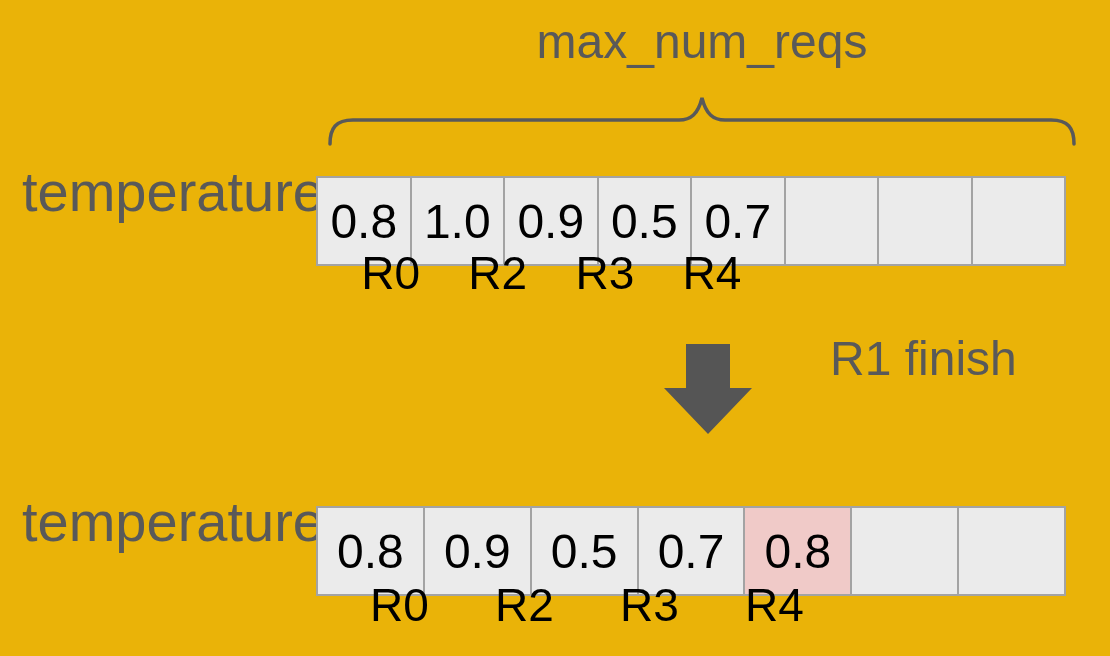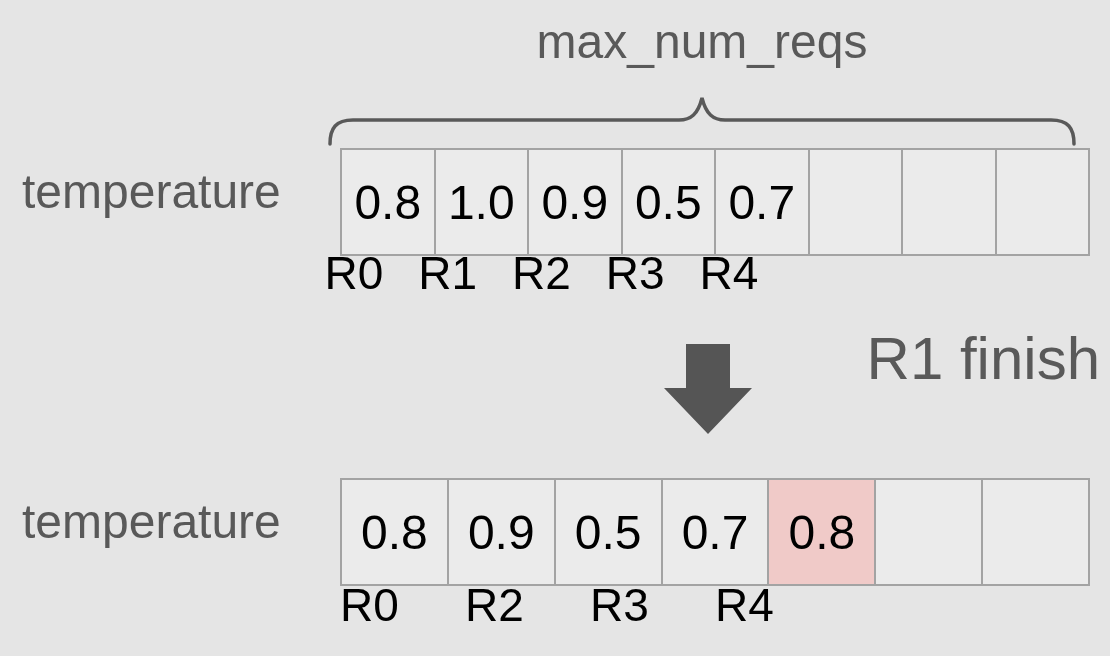--- a/index.html
+++ b/index.html
@@ -3,21 +3,21 @@
 <meta charset="utf-8">
 <style>
   * { margin: 0; padding: 0; box-sizing: border-box; }
   html, body { background: #ffffff; }
   body { font-family: "Liberation Sans", sans-serif; }
 
   .canvas {
     position: relative;
     width: 1110px;
     height: 656px;
-    background: #e5e5e5;
+    background: #eab308;
     overflow: hidden;
   }
 
   .title {
     position: absolute;
     left: 327px; top: 14px; width: 750px;
     text-align: center;
     font-size: 48px;
     line-height: 56px;
     color: var(--muted-text, #595959);
@@ -27,32 +27,33 @@
   .brace path {
     stroke: var(--muted-text, #595959);
     stroke-width: 3.5;
     fill: none;
     stroke-linecap: round;
   }
 
   .row-label {
     position: absolute;
     left: 22px;
-    font-size: 48px;
+    font-size: 56px;
     line-height: 56px;
     color: var(--muted-text, #595959);
   }
   .row-label.before { top: 164px; }
   .row-label.after  { top: 494px; }
 
   .cells {
     position: absolute;
-    left: 340px; width: 750px; height: 108px;
+    left: 316px; width: 750px; height: 90px;
     display: flex;
     border: 2px solid var(--cell-border, #a3a3a3);
+    margin-top: 28px;
   }
   .cells.before { top: 148px; }
   .cells.after  { top: 478px; }
 
   .cell {
     flex: 1;
     background: var(--cell-fill, #ebebeb);
     display: flex;
     align-items: center;
     justify-content: center;
@@ -60,41 +61,41 @@
   .cell + .cell { border-left: 2px solid var(--cell-border, #a3a3a3); }
   .cell.highlight { background: var(--cell-highlight, #f0cac8); }
 
   .cell-value {
     font-size: 48px;
     color: #000000;
   }
 
   .req-row {
     position: absolute;
-    left: 307px; width: 750px;
+    left: 337px; width: 750px;
     display: flex;
   }
   .req-row.before { top: 248px; }
   .req-row.after  { top: 580px; }
   .req {
     flex: 1;
     text-align: center;
     font-size: 46px;
     line-height: 50px;
     color: #000000;
   }
 
   .arrow-icon { position: absolute; left: 664px; top: 344px; }
   .arrow-icon path { fill: var(--arrow, #555555); }
 
   .transition-note {
     position: absolute;
     left: 830px; top: 330px; width: 270px;
-    text-align: right;
-    font-size: 60px;
+    text-align: left;
+    font-size: 48px;
     line-height: 57px;
     color: var(--muted-text, #595959);
     white-space: nowrap;
   }
 </style>
 </head>
 <body>
 
 <div class="canvas">
 
@@ -128,21 +129,20 @@
     <div class="cell">
         <span class="cell-value"></span>
       </div>
     <div class="cell">
         <span class="cell-value"></span>
       </div>
   </div>
 
   <div class="req-row before">
     <div class="req">R0</div>
-    <div class="req">R1</div>
     <div class="req">R2</div>
     <div class="req">R3</div>
     <div class="req">R4</div>
     <div class="req"></div>
     <div class="req"></div>
     <div class="req"></div>
   </div>
 
   <svg class="arrow-icon" width="88" height="90" viewBox="0 0 88 90">
     <path d="M22 0 H66 V44 H88 L44 90 L0 44 H22 Z"></path>

